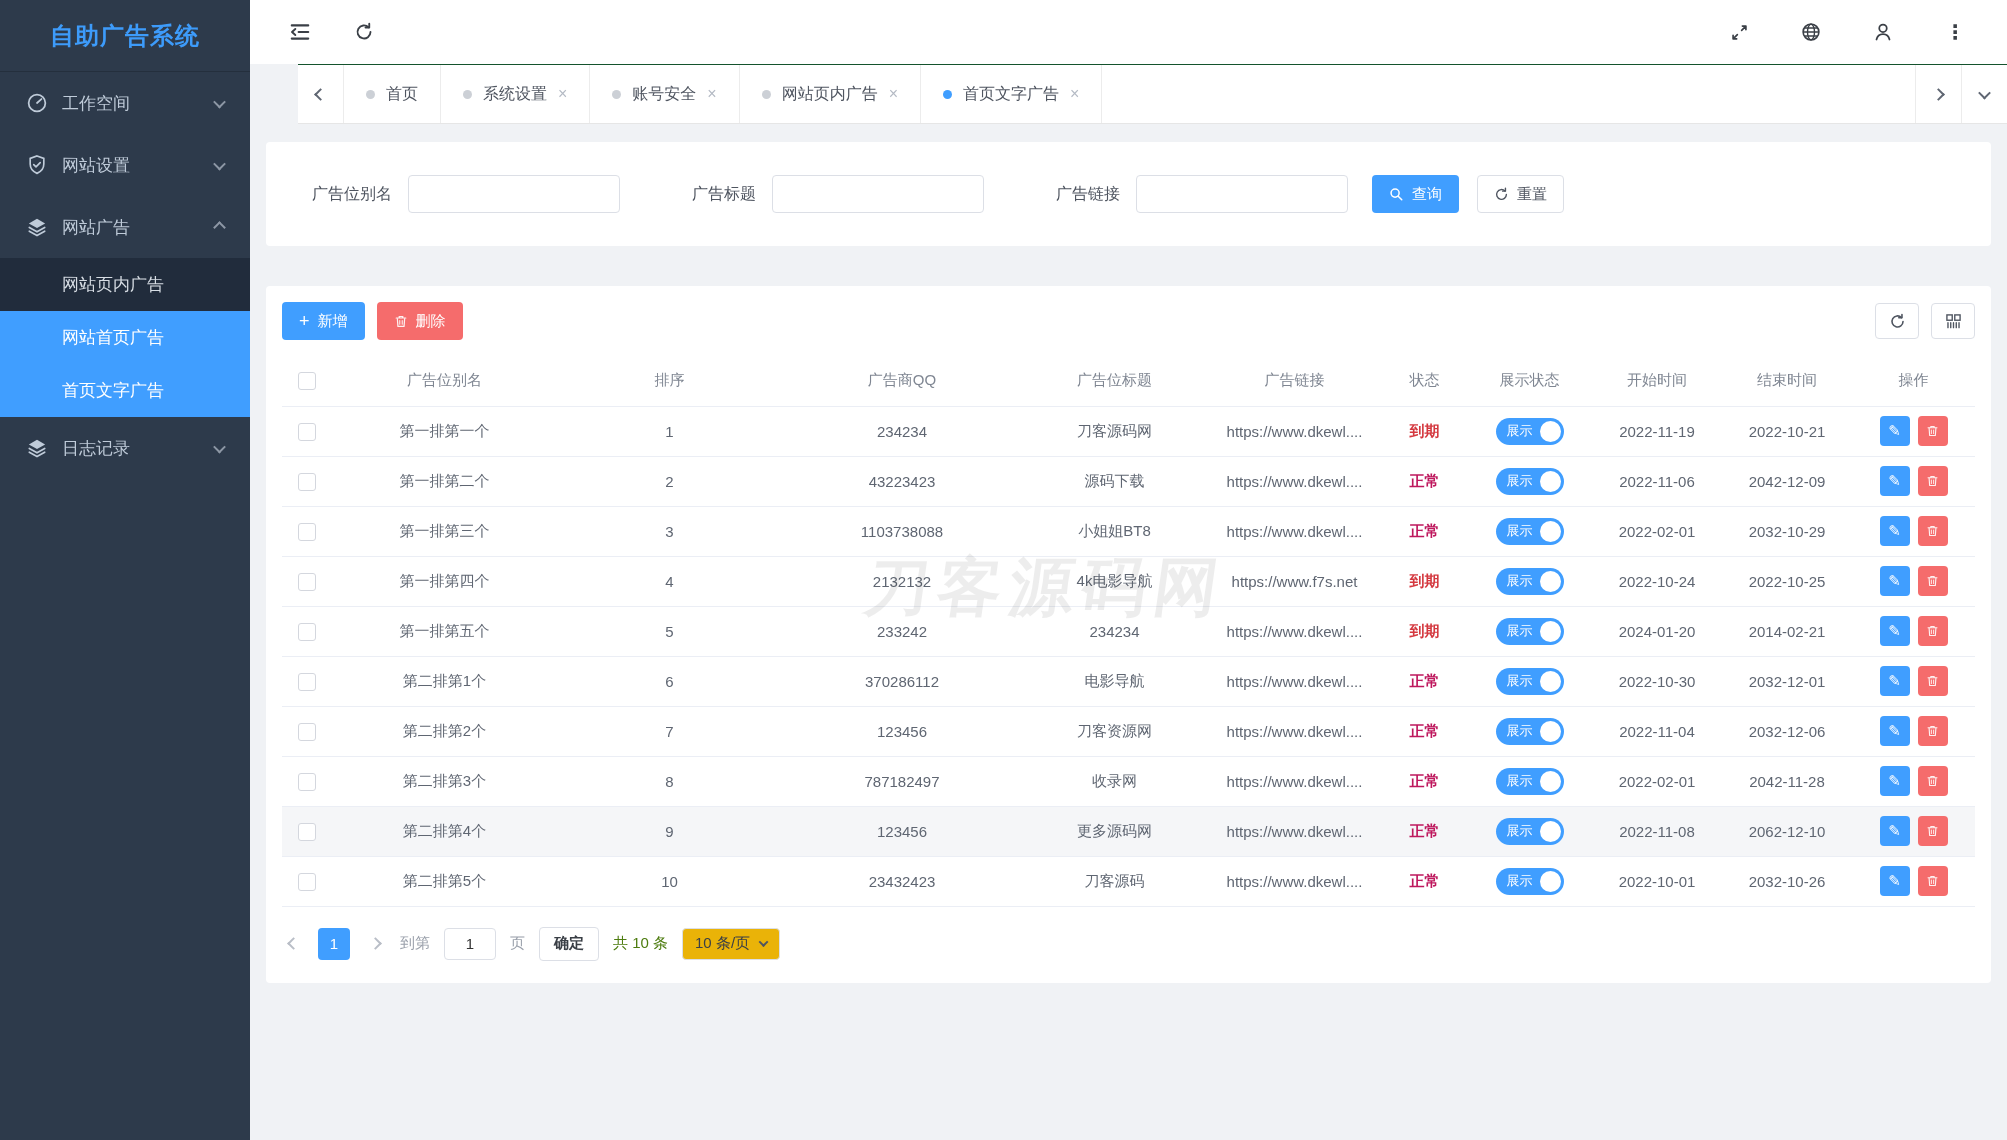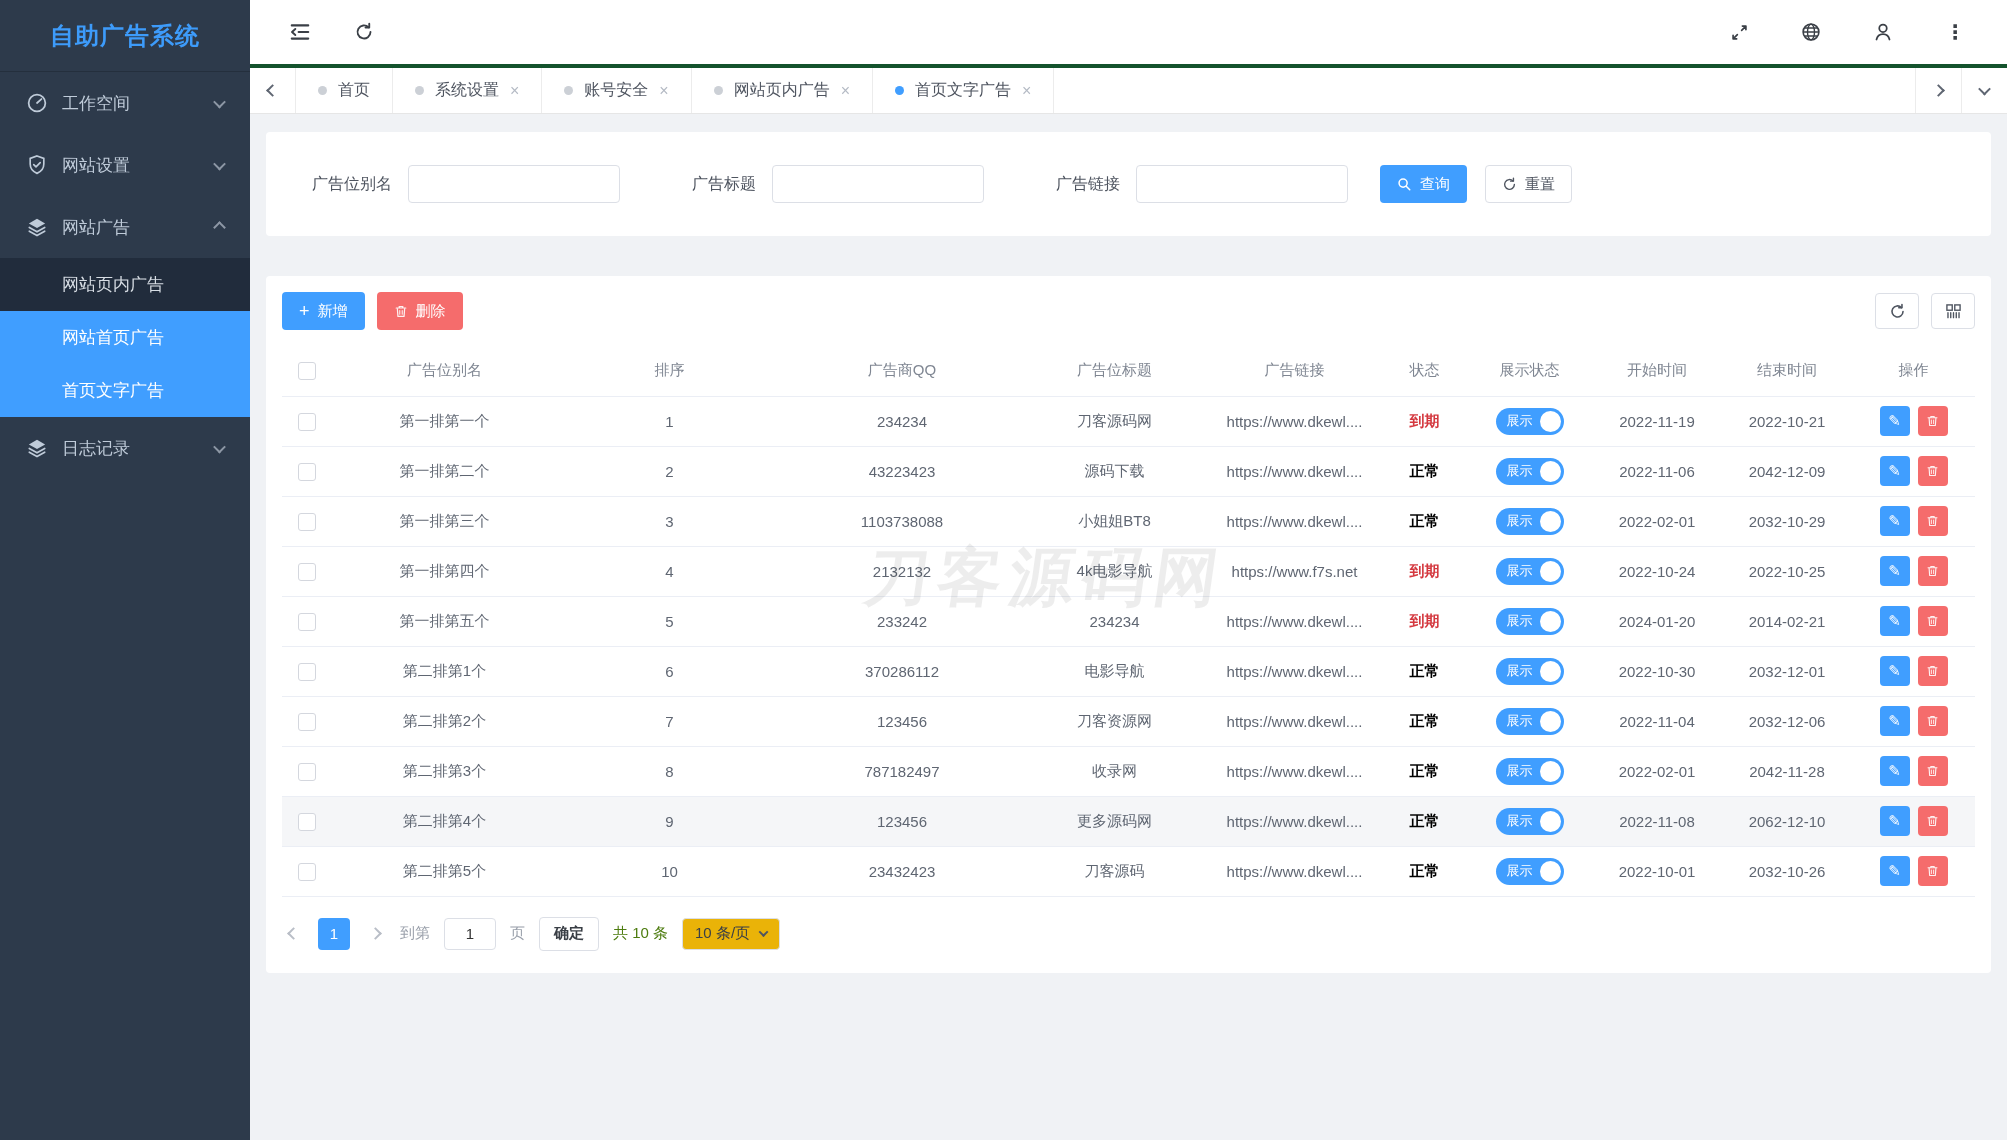--- a/index.html
+++ b/index.html
@@ -34,22 +34,22 @@
   .main { flex:1; display:flex; flex-direction:column; min-width:0; }
 
   
   .topbar { height:64px; background:#fff; display:flex; align-items:center; padding:0 40px 0 38px; }
   .tb-icon { width:24px; height:24px; color:#3a3f46; cursor:pointer; display:flex; align-items:center; justify-content:center; }
   .tb-left { display:flex; align-items:center; gap:40px; }
   .tb-right { margin-left:auto; display:flex; align-items:center; gap:48px; }
   .kebab { font-size:20px; color:#3a3f46; line-height:1; font-weight:700; }
 
   
-  .tabbar { height:50px; background:#fff; border-top:4px solid #14532d; border-bottom:1px solid #e6e6e6;
-            display:flex; align-items:stretch; }
+  .tabbar { height:60px; background:#fff; border-top:1px solid #14532d; border-bottom:1px solid #e6e6e6;
+            display:flex; align-items:stretch;margin-left:48px; }
   .tab-scroll { width:46px; display:flex; align-items:center; justify-content:center;
                 border-right:1px solid #ececec; color:#5f6672; cursor:pointer; }
   .tab-scroll.right { border-right:none; border-left:1px solid #ececec; }
   .tabs { display:flex; align-items:stretch; }
   .tab { display:flex; align-items:center; gap:11px; padding:0 22px; border-right:1px solid #ececec;
          cursor:pointer; color:#4f5560; font-size:16px; white-space:nowrap; }
   .dot { width:9px; height:9px; border-radius:50%; background:#ccd0d6; flex:none; }
   .dot.active { background:#409eff; }
   .tab-close { color:#b4bac4; font-size:16px; line-height:1; cursor:pointer; }
   .tab-spacer { flex:1; }
@@ -58,21 +58,21 @@
   .content { flex:1; padding:18px 16px 0 16px; background:#f0f2f5; overflow:hidden; }
   .card { background:#fff; border-radius:4px; }
 
   
   .search-card { height:104px; display:flex; align-items:center; padding:0 46px; margin-bottom:40px; }
   .search-form { display:flex; align-items:center; gap:72px; }
   .field { display:flex; align-items:center; gap:16px; }
   .field-label { font-size:16px; color:#4f5560; white-space:nowrap; }
   .field-input { width:212px; height:38px; border:1px solid #dcdfe6; border-radius:4px;
                  padding:0 12px; font-size:15px; color:#333; outline:none; background:#fff; }
-  .search-btns { display:flex; align-items:center; gap:18px; margin-left:32px; }
+  .search-btns { display:flex; align-items:center; gap:18px; margin-left:24px; }
   .btn { display:inline-flex; align-items:center; justify-content:center; gap:8px;
          height:38px; padding:0 16px; border-radius:4px; font-size:15px; cursor:pointer; border:1px solid transparent; }
   .btn-primary { background:#409eff; color:#fff; }
   .btn-plain { background:#fff; color:#4f5560; border-color:#dcdfe6; }
   .btn-danger { background:#f56c6c; color:#fff; }
 
   
   .table-card { position:relative; padding:16px 16px 22px 16px; }
   .table-toolbar { display:flex; align-items:center; margin-bottom:16px; }
   .toolbar-left { display:flex; gap:12px; }
@@ -84,21 +84,21 @@
   table { width:100%; border-collapse:collapse; table-layout:fixed; }
   th, td { height:50px; text-align:center; font-weight:400; border-bottom:1px solid #ebeef5;
            overflow:hidden; white-space:nowrap; text-overflow:ellipsis; }
   th { color:#7f8692; font-size:15px; }
   td { color:#5f6672; font-size:15px; }
   tr.hl td { background:#f5f6f8; }
   .checkbox { display:inline-block; width:18px; height:18px; border:1px solid #d4d7de; border-radius:3px;
               background:#fff; cursor:pointer; vertical-align:middle; }
   .status { font-weight:700; }
   .status.expired { color:#d4383f; }
-  .status.normal  { color:#000000; }
+  .status.normal  { color:#be185d; }
   .switch { display:inline-flex; align-items:center; width:68px; height:27px; border-radius:14px;
             background:#409eff; color:#fff; position:relative; cursor:pointer; }
   .switch-label { font-size:13px; padding-left:11px; }
   .switch-knob { position:absolute; right:3px; top:3px; width:21px; height:21px; border-radius:50%; background:#fff; }
   .actions { display:flex; gap:8px; justify-content:center; }
   .btn-mini { width:30px; height:30px; border:none; border-radius:4px; display:flex; align-items:center;
               justify-content:center; cursor:pointer; color:#fff; font-size:15px; }
   .btn-mini.edit { background:#409eff; }
   .btn-mini.del  { background:#f56c6c; }
 

